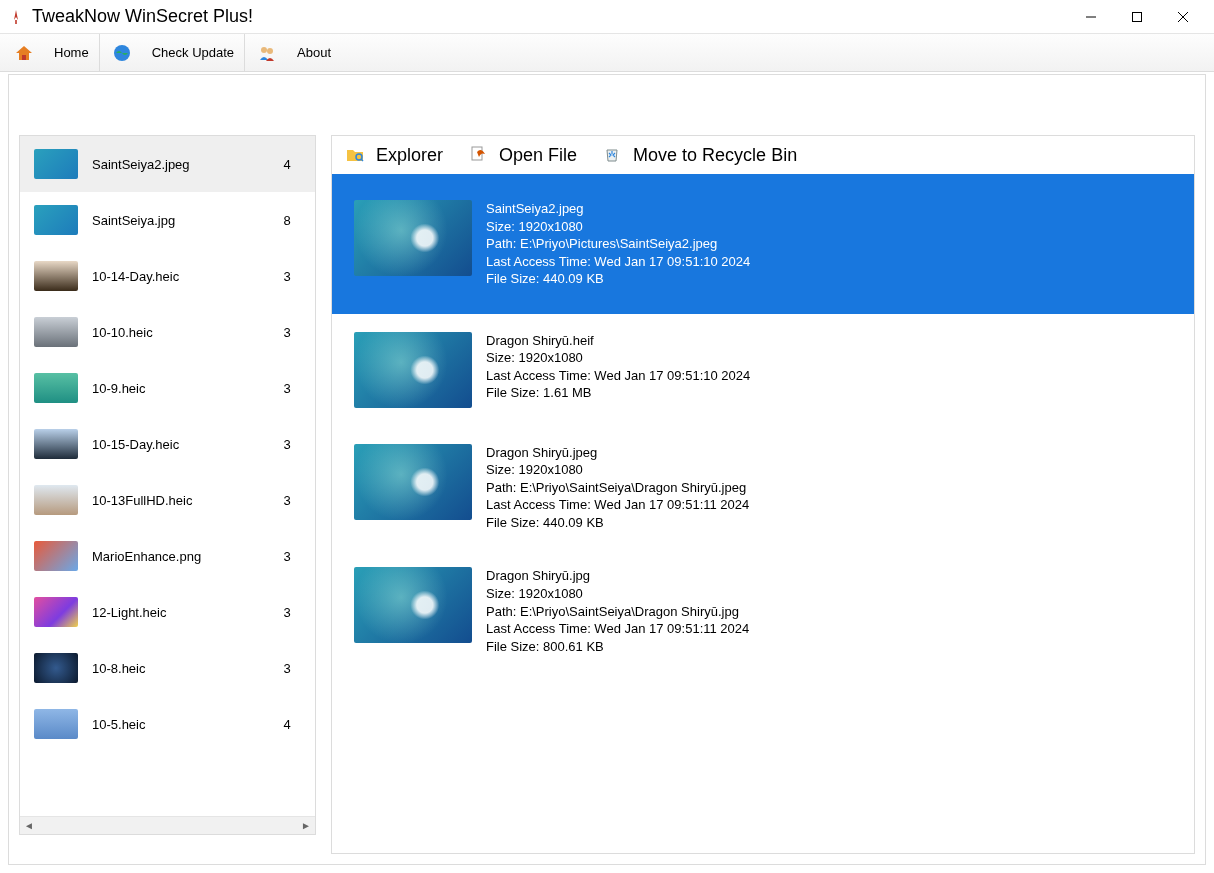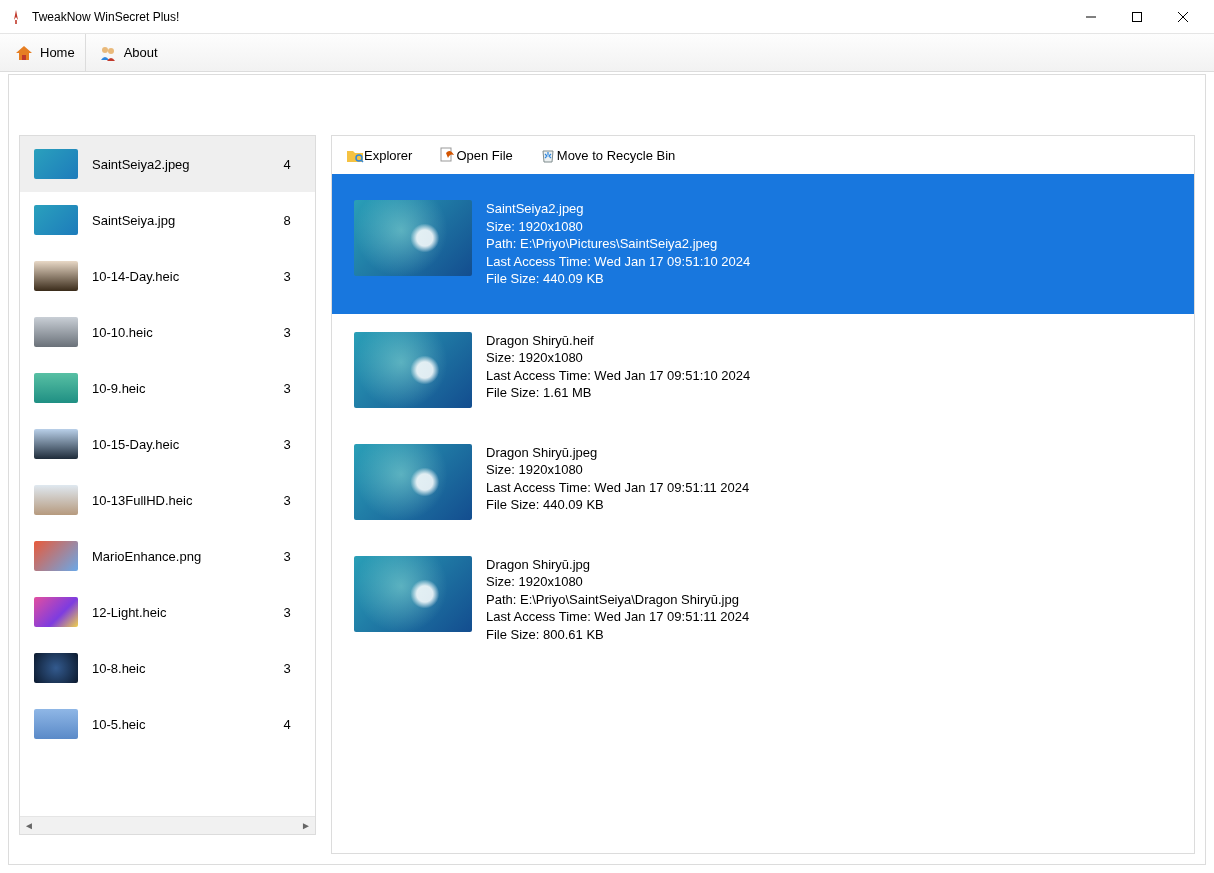--- a/index.html
+++ b/index.html
@@ -16,40 +16,40 @@
   height: 34px;
   display: flex;
   align-items: center;
   padding: 0 8px;
   border-bottom: 1px solid #e5e5e5;
 }
 .titlebar .app-icon {
   width: 16px; height: 16px;
   margin-right: 8px;
 }
-.titlebar .title { flex: 1; font-size: 12px; }
+.titlebar .title { flex: 1; font-size: 18px; }
 .winbtns { display: flex; gap: 0; }
 .winbtn {
   width: 46px; height: 30px;
   display: flex; align-items: center; justify-content: center;
   color: #000;
 }
 .toolbar {
   height: 38px;
   display: flex;
   align-items: center;
   padding: 0 4px;
   background: linear-gradient(#fdfdfd,#f2f2f2);
   border-bottom: 1px solid #dcdcdc;
   gap: 2px;
 }
 .toolbar .tbtn {
   display: flex; align-items: center;
   padding: 4px 10px;
-  gap: 6px;
+  gap: 20px;
   border-right: 1px solid #dcdcdc;
   height: 100%;
 }
 .toolbar .tbtn:last-child { border-right: none; }
 .tbtn .ico { width: 20px; height: 20px; }
 .main {
   position: absolute;
   left: 8px; right: 8px; top: 74px; bottom: 8px;
   border: 1px solid #dcdcdc;
   background: #fff;
@@ -106,22 +106,22 @@
   right: 10px; bottom: 10px;
   border: 1px solid #dcdcdc;
 }
 .rp-toolbar {
   height: 38px;
   display: flex; align-items: center;
   padding: 0 14px;
   gap: 26px;
 }
 .rp-toolbar .btn {
-  display: flex; align-items: center; gap: 0;
-  font-size: 13px;
+  display: flex; gap: 12px;
+  font-size: 18px;
 }
 .rp-toolbar .ico { width: 18px; height: 18px; }
 .rp-list {
   position: absolute;
   left: 0; right: 0; top: 38px; bottom: 0;
   overflow-y: auto;
 }
 .detail-row {
   display: flex; align-items: flex-start;
   padding: 18px 22px;
@@ -179,20 +179,27 @@
 <div class="toolbar">
   <div class="tbtn">
     <svg class="ico" viewBox="0 0 20 20">
       <polygon points="10,3 18,10 15,10 15,17 5,17 5,10 2,10" fill="#e67e22"></polygon>
       <rect x="8" y="12" width="4" height="5" fill="#c0392b"></rect>
     </svg>
     <span>Home</span>
   </div>
   <div class="tbtn">
     <svg class="ico" viewBox="0 0 20 20">
+      <circle cx="10" cy="10" r="8" fill="#2e86de"></circle>
+      <path d="M4 10 Q7 6 10 10 Q13 14 16 10" fill="#27ae60"></path>
+    </svg>
+    <span>Check Update</span>
+  </div>
+  <div class="tbtn">
+    <svg class="ico" viewBox="0 0 20 20">
       <circle cx="7" cy="7" r="3" fill="#e9b97a"></circle>
       <circle cx="13" cy="8" r="3" fill="#e9b97a"></circle>
       <path d="M3 17 Q7 11 11 17 Z" fill="#2e86de"></path>
       <path d="M9 18 Q13 12 17 18 Z" fill="#c0392b"></path>
     </svg>
     <span>About</span>
   </div>
 </div>
 
 <div class="main">
@@ -311,20 +318,21 @@
             <div>Size: 1920x1080</div>
             <div>Last Access Time: Wed Jan 17 09:51:10 2024</div>
             <div>File Size: 1.61 MB</div>
           </div>
         </div>
         <div class="detail-row">
           <div class="big-thumb"></div>
           <div class="detail-meta">
             <div>Dragon Shiryū.jpeg</div>
             <div>Size: 1920x1080</div>
+            <div>Path: E:\Priyo\SaintSeiya\Dragon Shiryū.jpeg</div>
             <div>Last Access Time: Wed Jan 17 09:51:11 2024</div>
             <div>File Size: 440.09 KB</div>
           </div>
         </div>
         <div class="detail-row">
           <div class="big-thumb"></div>
           <div class="detail-meta">
             <div>Dragon Shiryū.jpg</div>
             <div>Size: 1920x1080</div>
             <div>Path: E:\Priyo\SaintSeiya\Dragon Shiryū.jpg</div>

